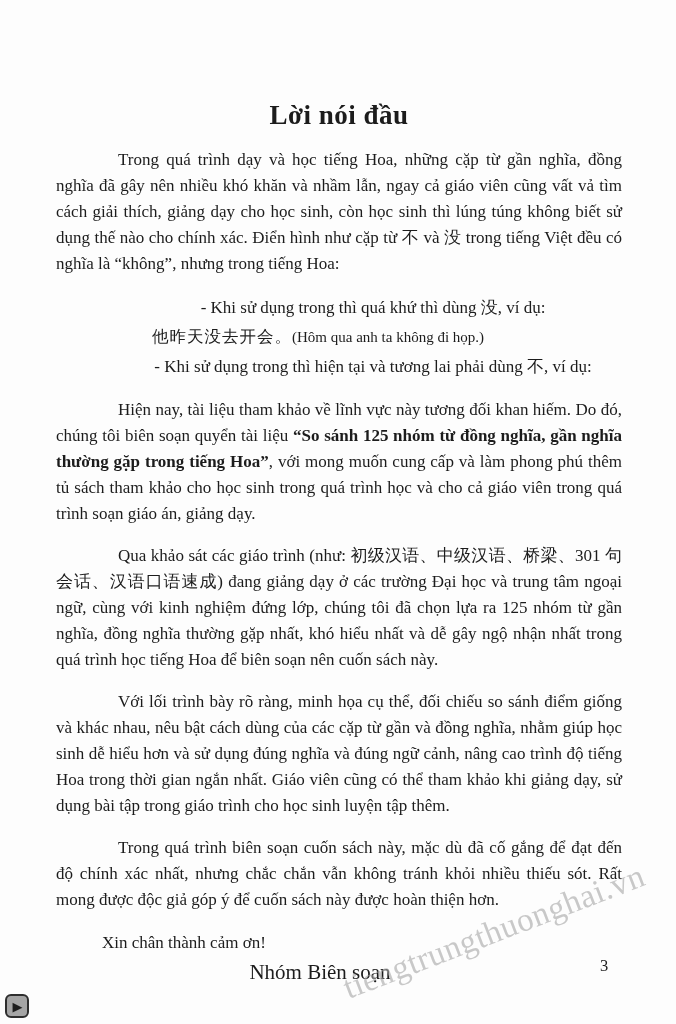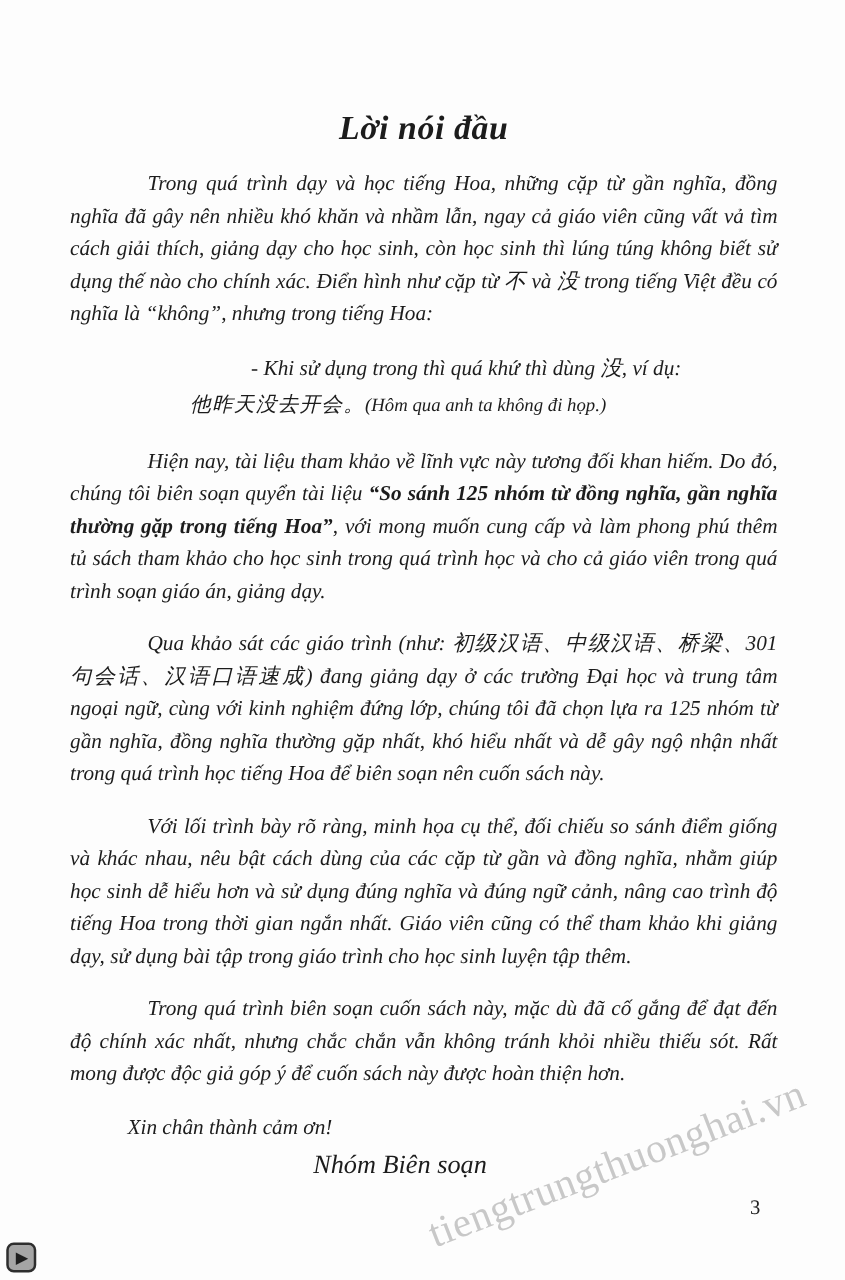--- a/index.html
+++ b/index.html
@@ -13,22 +13,21 @@
     height: 1024px;
     background: #fdfdfd;
     overflow: hidden;
     font-family: "Liberation Serif", "DejaVu Serif", serif;
     color: #1c1c1c;
   }
   .content {
     position: absolute;
     left: 40px;
     right: 38px;
-    top: 3px;
-    font-style: italic;
+    top: 16px;
   }
   .doc-title {
     margin: 84px 0 16px 0;
     text-align: center;
     font-size: 27px;
     font-weight: bold;
     letter-spacing: 0.5px;
   }
   .para {
     margin: 16px;
@@ -125,20 +124,21 @@
   <div class="content">
 
     <h1 class="doc-title">Lời nói đầu</h1>
 
     <p class="para indent">Trong quá trình dạy và học tiếng Hoa, những cặp từ gần nghĩa, đồng nghĩa đã gây nên nhiều khó khăn và nhầm lẫn, ngay cả giáo viên cũng vất vả tìm cách giải thích, giảng dạy cho học sinh, còn học sinh thì lúng túng không biết sử dụng thế nào cho chính xác. Điển hình như cặp từ 不 và 没 trong tiếng Việt đều có nghĩa là “không”, nhưng trong tiếng Hoa:</p>
 
     <p class="bullet">- Khi sử dụng trong thì quá khứ thì dùng 没, ví dụ:</p>
 
     <p class="example"><span class="cn">他昨天没去开会。</span><span class="vi-note">(Hôm qua anh ta không đi họp.)</span></p>
 
+    <p class="bullet">- Khi sử dụng trong thì hiện tại và tương lai phải dùng 不, ví dụ:</p>
 
 
     <p class="para indent"><span>Hiện nay, tài liệu tham khảo về lĩnh vực này tương đối khan hiếm. Do đó, chúng tôi biên soạn quyển tài liệu </span><span class="bold-run">“So sánh 125 nhóm từ đồng nghĩa, gần nghĩa thường gặp trong tiếng Hoa”</span><span>, với mong muốn cung cấp và làm phong phú thêm tủ sách tham khảo cho học sinh trong quá trình học và cho cả giáo viên trong quá trình soạn giáo án, giảng dạy.</span></p>
 
     <p class="para indent">Qua khảo sát các giáo trình (như: 初级汉语、中级汉语、桥梁、301 句会话、汉语口语速成) đang giảng dạy ở các trường Đại học và trung tâm ngoại ngữ, cùng với kinh nghiệm đứng lớp, chúng tôi đã chọn lựa ra 125 nhóm từ gần nghĩa, đồng nghĩa thường gặp nhất, khó hiểu nhất và dễ gây ngộ nhận nhất trong quá trình học tiếng Hoa để biên soạn nên cuốn sách này.</p>
 
     <p class="para indent">Với lối trình bày rõ ràng, minh họa cụ thể, đối chiếu so sánh điểm giống và khác nhau, nêu bật cách dùng của các cặp từ gần và đồng nghĩa, nhằm giúp học sinh dễ hiểu hơn và sử dụng đúng nghĩa và đúng ngữ cảnh, nâng cao trình độ tiếng Hoa trong thời gian ngắn nhất. Giáo viên cũng có thể tham khảo khi giảng dạy, sử dụng bài tập trong giáo trình cho học sinh luyện tập thêm.</p>
 
     <p class="para indent">Trong quá trình biên soạn cuốn sách này, mặc dù đã cố gắng để đạt đến độ chính xác nhất, nhưng chắc chắn vẫn không tránh khỏi nhiều thiếu sót. Rất mong được độc giả góp ý để cuốn sách này được hoàn thiện hơn.</p>
 

